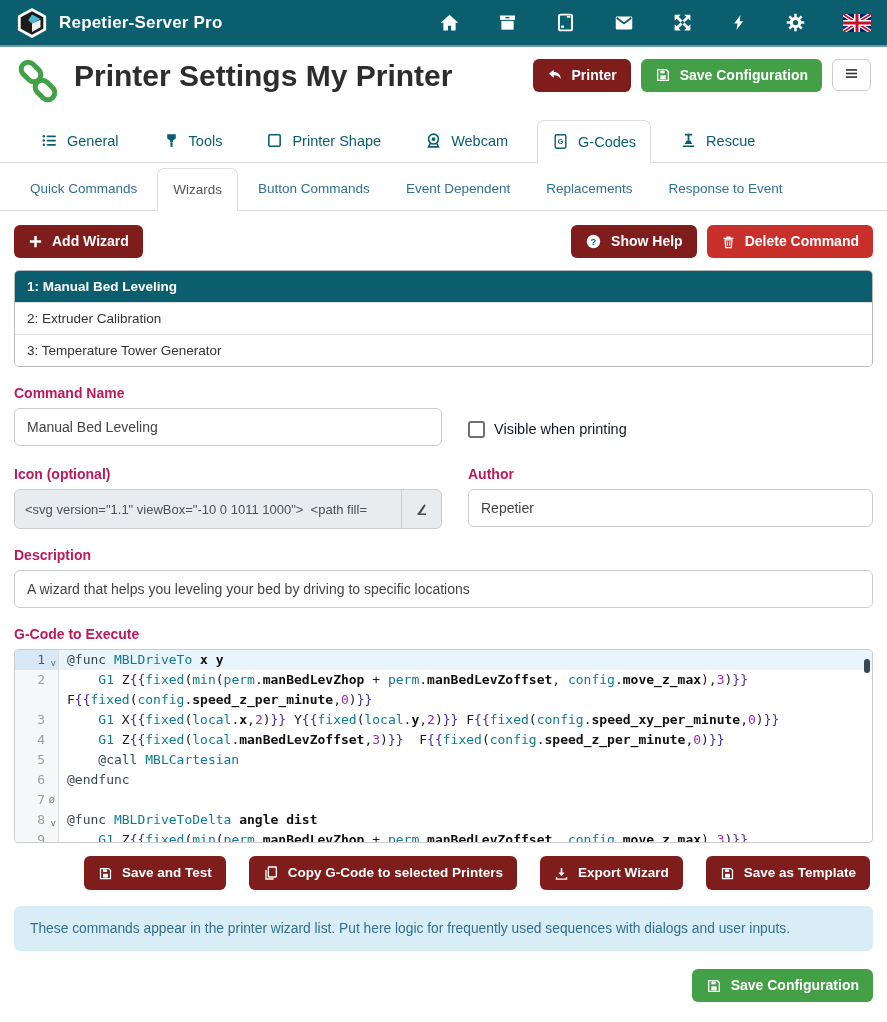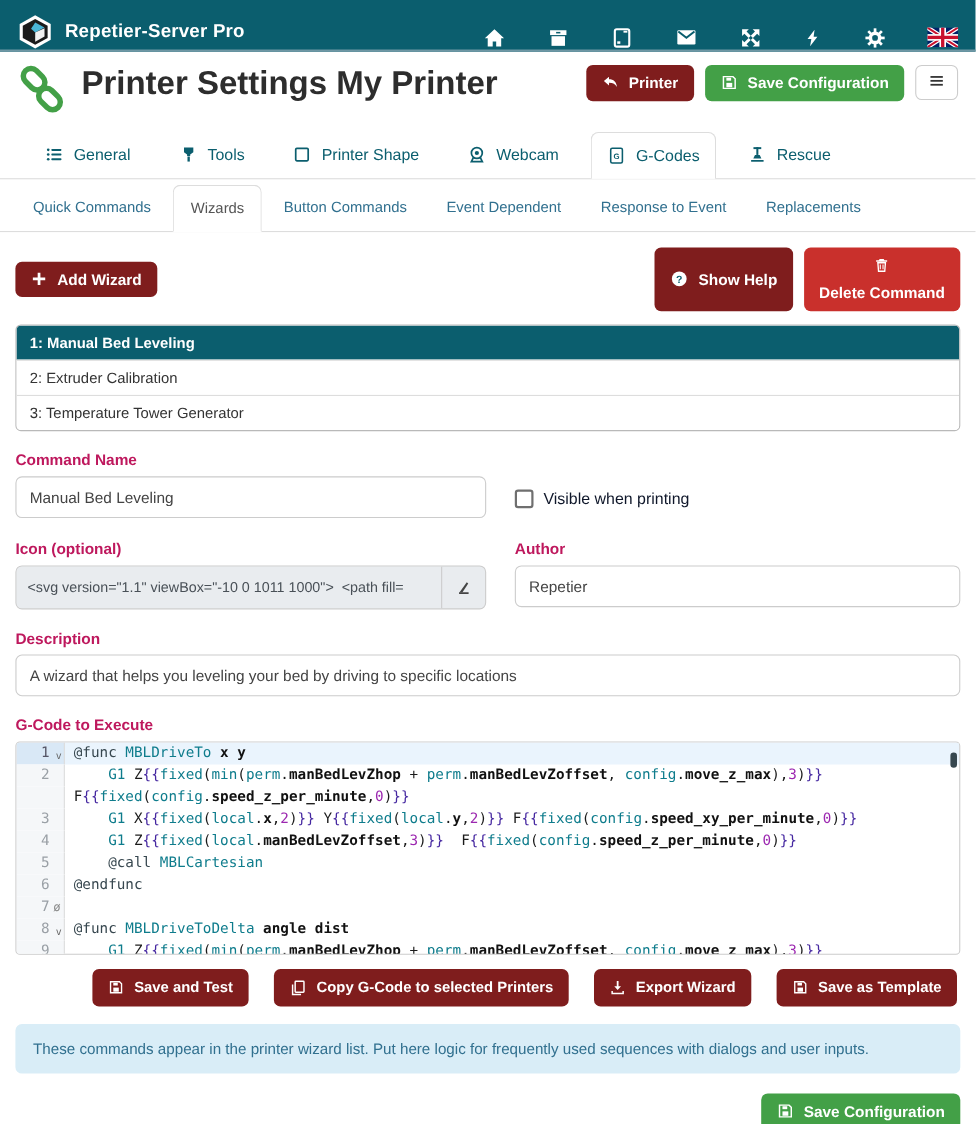--- a/index.html
+++ b/index.html
@@ -1,37 +1,37 @@
 <!DOCTYPE html>
 <html><head>
 <meta charset="utf-8">
 <style>
   * { box-sizing: border-box; margin: 0; padding: 0; }
   html,body { width: 887px; height: 1022px; overflow: hidden; }
   body { font-family: "Liberation Sans", sans-serif; background: #fff; color: #333; }
 
   
-  .navbar { height: 47px; background: #0b5e6e; display: flex; align-items: flex-end;
+  .navbar { height: 47px; background: #0b5e6e; display: flex; align-items: center;
             padding: 0 16px; border-bottom: 2px solid #6f97a4; }
   .brand { display: flex; align-items: center; gap: 11px; color: #fff; font-size: 17px;
            font-weight: bold; letter-spacing: .2px; }
   .nav-icons { margin-left: auto; display: flex; align-items: center; gap: 37px; }
   .nav-icons a { display: inline-flex; align-items: center; cursor: pointer; }
 
   
   .page-header { display: flex; align-items: flex-start; gap: 14px; padding: 12px 16px 8px 16px; }
   .page-title { font-size: 30px; font-weight: bold; color: #2d2d2d; }
   .header-actions { margin-left: auto; display: flex; align-items: center; gap: 10px; }
 
   .btn { display: inline-flex; align-items: center; gap: 9px; border: none; border-radius: 6px;
          color: #fff; font-family: "Liberation Sans", sans-serif; font-size: 14px; font-weight: 600;
          padding: 8px 14px; cursor: pointer; line-height: 1.2; white-space: nowrap; }
   .btn-teal  { background: #7f1d1d; }
   .btn-green { background: #43a047; }
-  .btn-red   { background: #c9302c; flex-direction: column; }
+  .btn-red   { background: #c9302c; }
   .btn-outline { background: #fff; border: 1px solid #ccc; color: #333; padding: 6px 11px; border-radius: 6px; cursor: pointer; }
 
   
   .tabs { display: flex; align-items: flex-end; padding: 2px 16px 0 26px; border-bottom: 1px solid #ddd; margin-top: 6px; }
   .tab { display: flex; align-items: center; gap: 9px; padding: 12px 14px; margin-right: 14px;
          color: #0b5e6e; font-size: 14.5px; cursor: pointer; border: 1px solid transparent; }
   .tab.active { background: #fff; border: 1px solid #ddd; border-bottom: 1px solid #fff;
                 border-radius: 7px 7px 0 0; margin-bottom: -1px; }
 
   .subtabs { display: flex; align-items: flex-end; padding: 0 16px 0 14px; border-bottom: 1px solid #ddd; margin-top: 4px; }
@@ -273,22 +273,22 @@
       </span>
       <span>Rescue</span>
     </div>
   </div>
 
 <div class="subtabs" id="sub-tabs">
     <div class="subtab">Quick Commands</div>
     <div class="subtab active">Wizards</div>
     <div class="subtab">Button Commands</div>
     <div class="subtab">Event Dependent</div>
+    <div class="subtab">Replacements</div>
     <div class="subtab">Response to Event</div>
-    <div class="subtab">Replacements</div>
   </div>
 
 <div class="toolbar">
   <button class="btn btn-teal">
     <span class="icon">
       <svg width="15" height="15" viewBox="0 0 24 24" fill="#fff">
           <path d="M10 3h4v7h7v4h-7v7h-4v-7H3v-4h7z"></path>
         </svg>
     </span>
     <span>Add Wizard</span>

